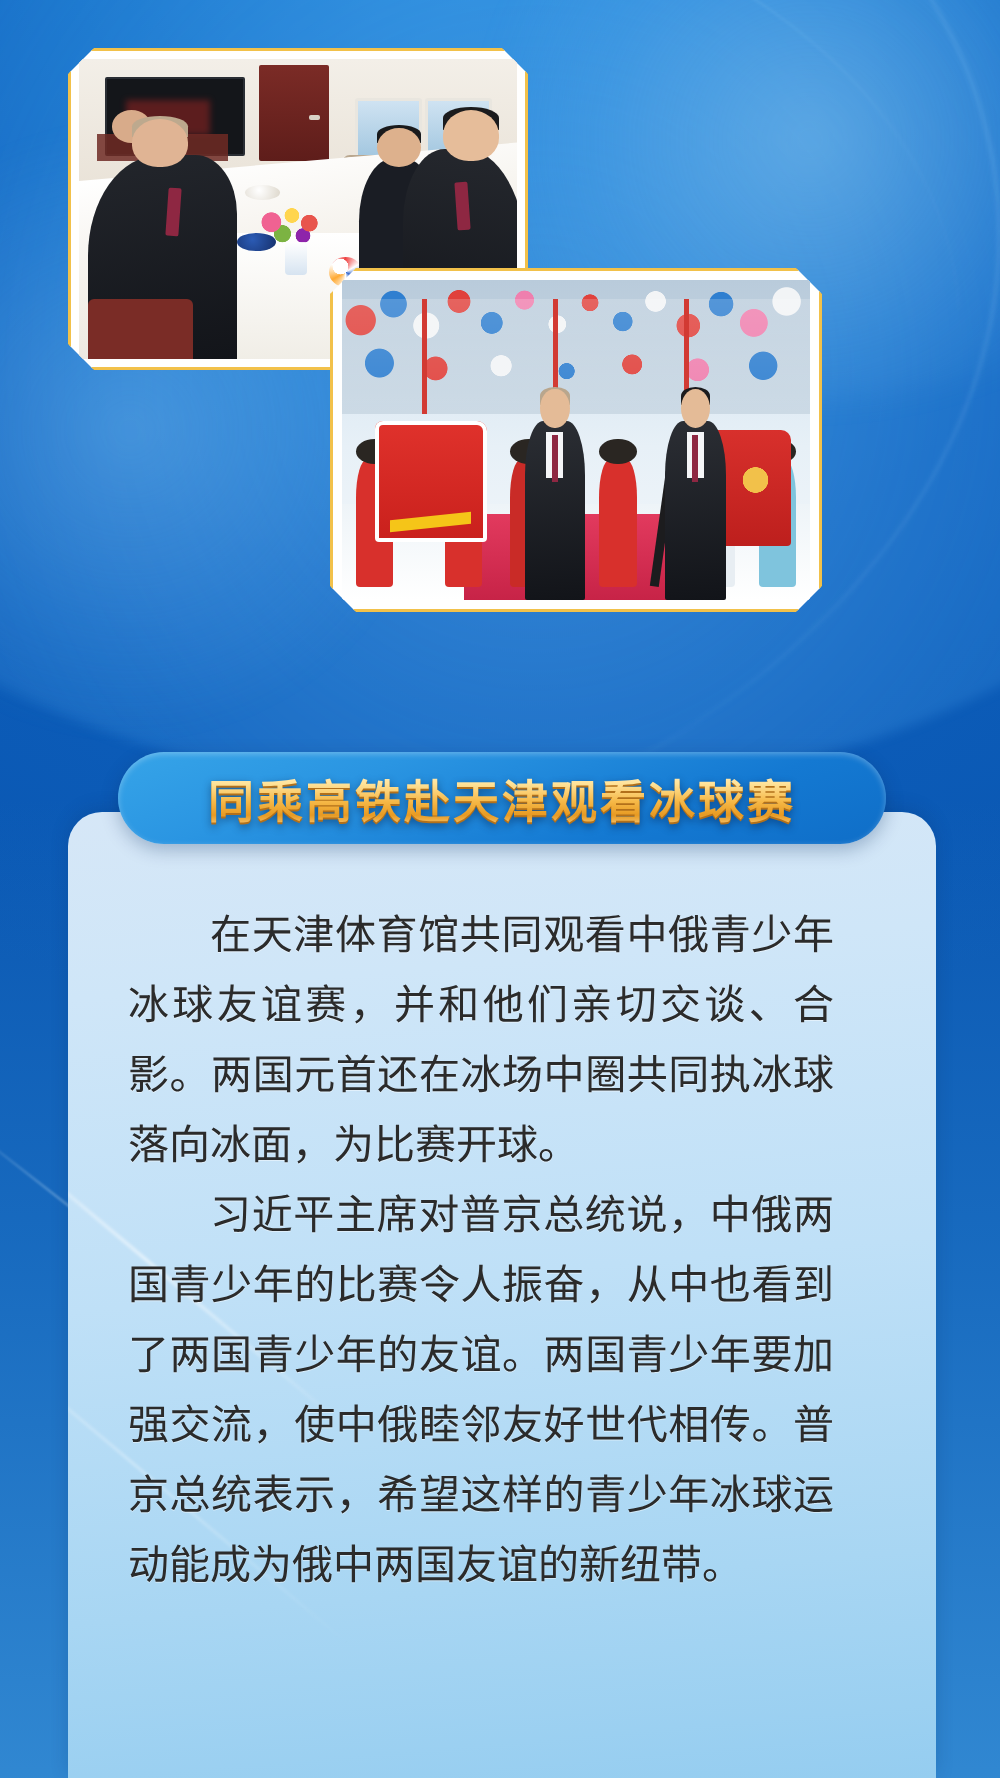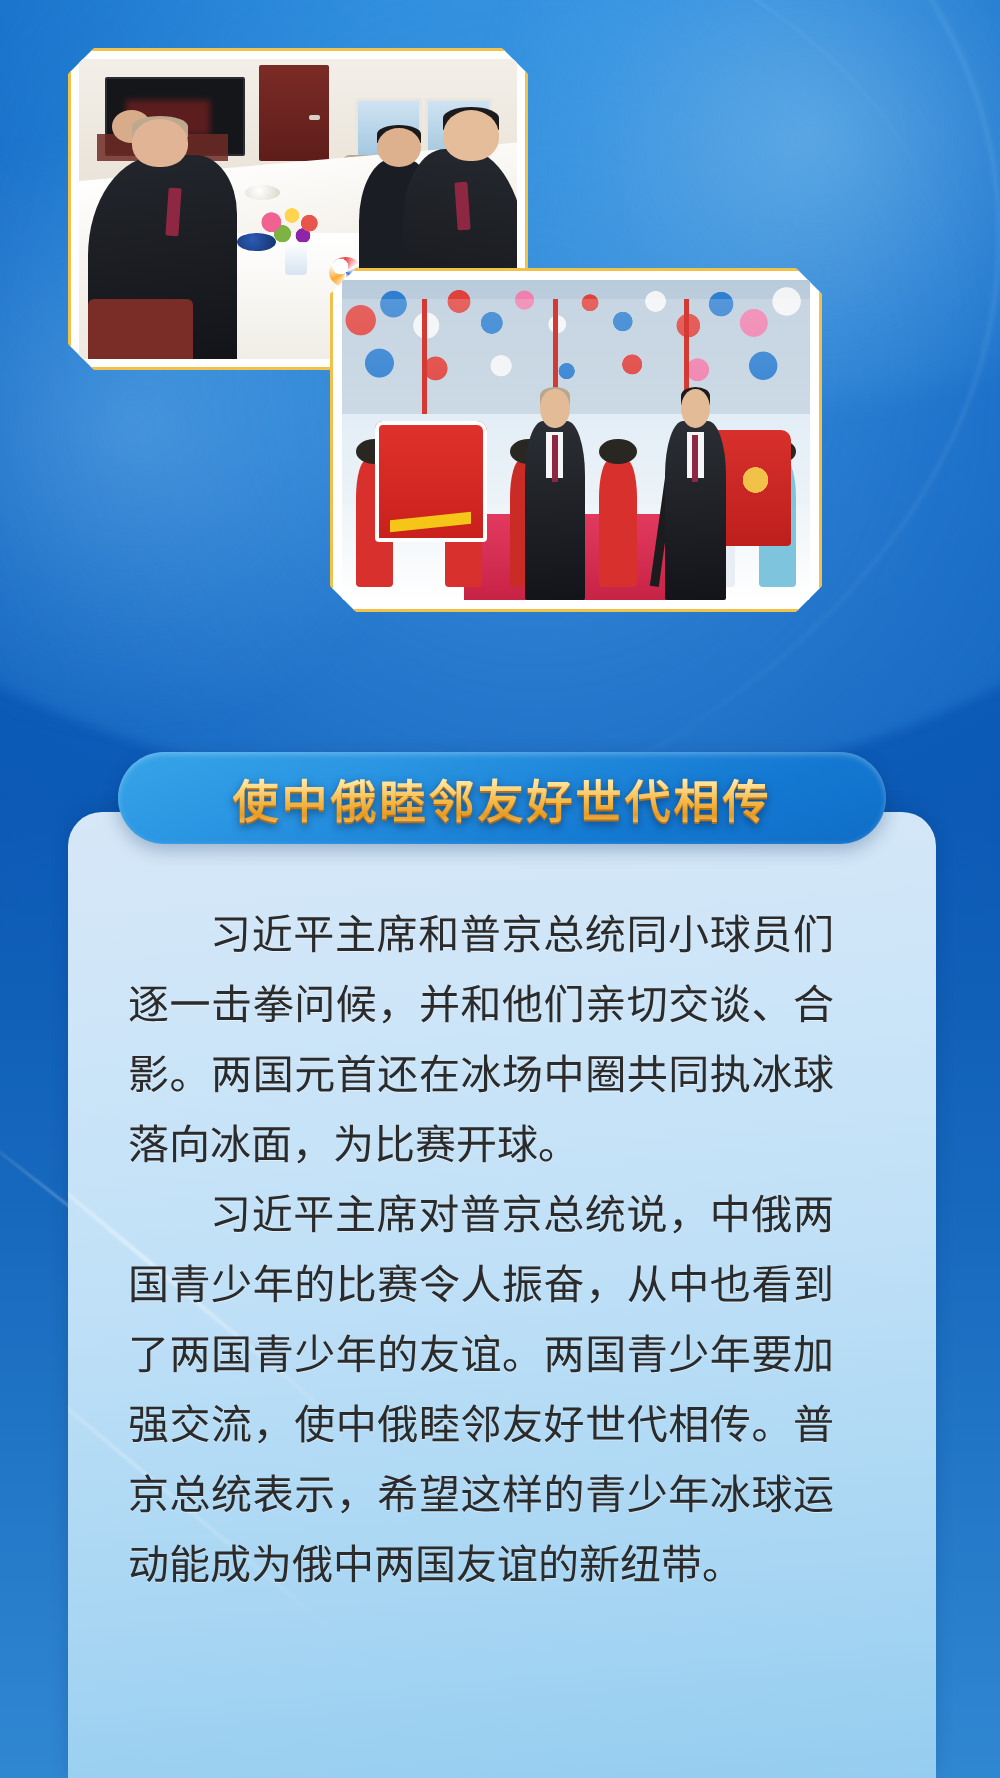--- a/index.html
+++ b/index.html
@@ -332,21 +332,21 @@
             <div class="shirt"></div>
             <div class="tie"></div>
         </div>
       </div>
     </div>
   </div>
 
   <div class="content-panel"></div>
 
   <div class="title-pill">
-    <span class="title-text">使中俄睦邻友好世代相传</span>
+    <span class="title-text">同乘高铁赴天津观看冰球赛</span>
   </div>
 
   <div class="article">
-    <p class="para">习近平主席和普京总统同小球员们逐一击拳问候，并和他们亲切交谈、合影。两国元首还在冰场中圈共同执冰球落向冰面，为比赛开球。</p>
+    <p class="para">在天津体育馆共同观看中俄青少年冰球友谊赛，并和他们亲切交谈、合影。两国元首还在冰场中圈共同执冰球落向冰面，为比赛开球。</p>
     <p class="para">习近平主席对普京总统说，中俄两国青少年的比赛令人振奋，从中也看到了两国青少年的友谊。两国青少年要加强交流，使中俄睦邻友好世代相传。普京总统表示，希望这样的青少年冰球运动能成为俄中两国友谊的新纽带。</p>
   </div>
 
 </div>
 
 </body></html>

